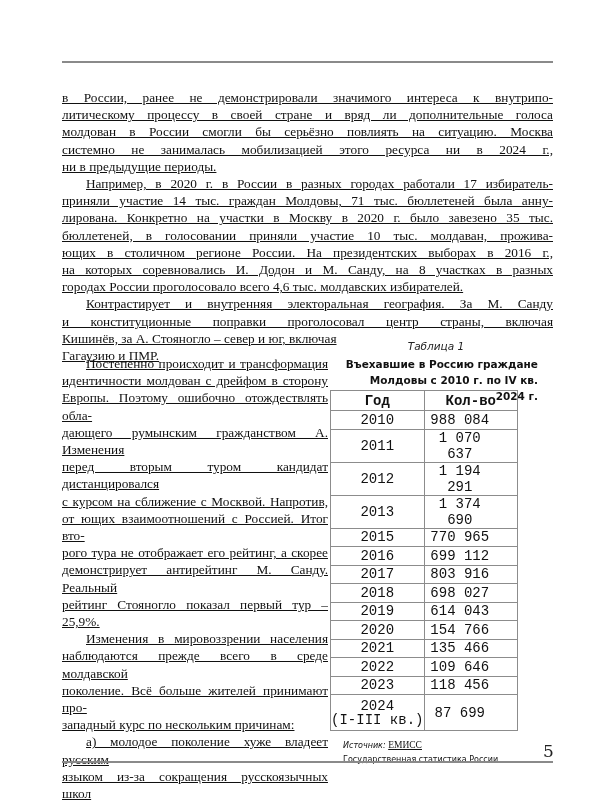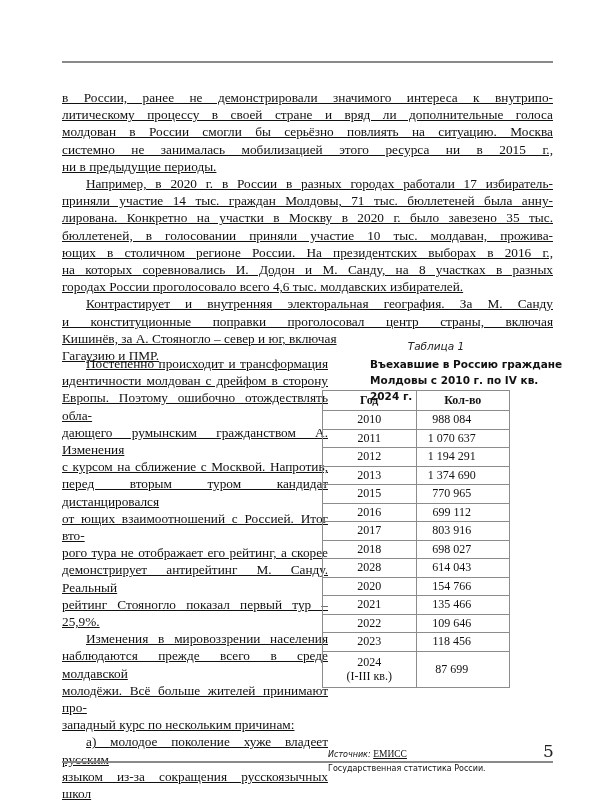--- a/index.html
+++ b/index.html
@@ -7,42 +7,42 @@
   .rule { position: absolute; left: 62px; width: 491px; height: 2px; background: #8a8a8a; }
   .rule.top { top: 61px; }
   .rule.bottom { top: 761px; }
   .text { position: absolute; font-family: "Liberation Serif", "DejaVu Serif", serif; font-size: 13.3px; line-height: 17.2px; text-align: justify; }
   .text p { margin: 0; text-decoration: underline; }
   .text .line { display: block; text-align: justify; text-align-last: justify; }
   .text .line.l { text-align-last: left; }
   .top-block { left: 62px; top: 89px; width: 491px; }
   .left-col { left: 62px; top: 355px; width: 266px; }
   .table-caption { position: absolute; left: 342px; top: 340px; width: 188px; text-align: center; font-family: "DejaVu Sans", "Liberation Sans", sans-serif; font-style: italic; font-size: 10.5px; color: #222; }
-  .table-title { position: absolute; left: 338px; top: 356px; width: 200px; text-align: left; font-family: "DejaVu Sans", "Liberation Sans", sans-serif; font-weight: bold; font-size: 10.5px; line-height: 16px; color: #111; margin-left: 32px; }
-  table.data { position: absolute; left: 322px; top: 390px; width: 188px; border-collapse: collapse; font-family: Liberation Serif, serif; font-size: 12px; color: #111; }
+  .table-title { position: absolute; left: 338px; top: 356px; width: 200px; text-align: right; font-family: "DejaVu Sans", "Liberation Sans", sans-serif; font-weight: bold; font-size: 10.5px; line-height: 16px; color: #111; }
+  table.data { position: absolute; left: 330px; top: 390px; width: 188px; border-collapse: collapse; font-family: Liberation Mono, monospace; font-size: 14px; color: #111; }
   table.data th, table.data td { border: 1px solid #8c8c8c; height: 17.5px; padding: 0; text-align: center; }
   table.data th { font-weight: bold; height: 19px; }
   table.data td.val { text-align: center; padding-right: 22px; }
   table.data tr.tall td { height: 35px; line-height: 14px; }
-  .source { position: absolute; left: 328px; top: 738px; font-family: "DejaVu Sans", "Liberation Sans", sans-serif; font-size: 8px; line-height: 14px; color: #111; margin-top: 9px; }
+  .source { position: absolute; left: 343px; top: 738px; font-family: "DejaVu Sans", "Liberation Sans", sans-serif; font-size: 8px; line-height: 14px; color: #111; }
   .source .lbl { font-style: italic; }
   .source .lnk { text-decoration: underline; font-family: "Liberation Serif", "DejaVu Serif", serif; font-size: 9.5px; }
   .page-num { position: absolute; left: 543px; top: 741px; font-family: "DejaVu Serif", "Liberation Serif", serif; font-size: 17px; color: #222; }
 </style>
 </head>
 <body>
 
 <div class="rule top"></div>
 
 <div class="text top-block" id="top-block">
     <p>
       <span class="line">в России, ранее не демонстрировали значимого интереса к внутрипо-</span>
       <span class="line">литическому процессу в своей стране и вряд ли дополнительные голоса</span>
       <span class="line">молдован в России смогли бы серьёзно повлиять на ситуацию. Москва</span>
-      <span class="line">системно не занималась мобилизацией этого ресурса ни в 2015 г.,</span>
+      <span class="line">системно не занималась мобилизацией этого ресурса ни в 2024 г.,</span>
       <span class="line l">ни в предыдущие периоды.</span>
     </p>
     <p>
       <span class="line" style="text-indent: 24px;">Например, в 2020 г. в России в разных городах работали 17 избиратель-</span>
       <span class="line">приняли участие 14 тыс. граждан Молдовы, 71 тыс. бюллетеней была анну-</span>
       <span class="line">лирована. Конкретно на участки в Москву в 2020 г. было завезено 35 тыс.</span>
       <span class="line">бюллетеней, в голосовании приняли участие 10 тыс. молдаван, прожива-</span>
       <span class="line">ющих в столичном регионе России. На президентских выборах в 2016 г.,</span>
       <span class="line">на которых соревновались И. Додон и М. Санду, на 8 участках в разных</span>
       <span class="line l">городах России проголосовало всего 4,6 тыс. молдавских избирателей.</span>
@@ -54,31 +54,31 @@
       <span class="line l">Гагаузию и ПМР.</span>
     </p>
   </div>
 
 <div class="text left-col" id="left-col">
     <p>
       <span class="line" style="text-indent: 24px;">Постепенно происходит и трансформация</span>
       <span class="line">идентичности молдован с дрейфом в сторону</span>
       <span class="line">Европы. Поэтому ошибочно отождествлять обла-</span>
       <span class="line">дающего румынским гражданством А. Изменения</span>
+      <span class="line">перед вторым туром кандидат дистанцировался</span>
       <span class="line">с курсом на сближение с Москвой. Напротив,</span>
-      <span class="line">перед вторым туром кандидат дистанцировался</span>
       <span class="line">от ющих взаимоотношений с Россией. Итог вто-</span>
       <span class="line">рого тура не отображает его рейтинг, а скорее</span>
       <span class="line">демонстрирует антирейтинг М. Санду. Реальный</span>
       <span class="line l">рейтинг Стояногло показал первый тур – 25,9%.</span>
     </p>
     <p>
       <span class="line" style="text-indent: 24px;">Изменения в мировоззрении населения</span>
       <span class="line">наблюдаются прежде всего в среде молдавской</span>
-      <span class="line">молодёжи. Всё больше жителей принимают про-</span>
+      <span class="line">поколение. Всё больше жителей принимают про-</span>
       <span class="line l">западный курс по нескольким причинам:</span>
     </p>
     <p>
       <span class="line" style="text-indent: 24px;">а) молодое поколение хуже владеет русским</span>
       <span class="line">языком из-за сокращения русскоязычных школ</span>
     </p>
   </div>
 
 <div class="table-caption">Таблица 1</div>
 <div class="table-title">
@@ -120,21 +120,21 @@
       </tr>
       <tr>
         <td>2017</td>
         <td class="val">803 916</td>
       </tr>
       <tr>
         <td>2018</td>
         <td class="val">698 027</td>
       </tr>
       <tr>
-        <td>2028</td>
+        <td>2019</td>
         <td class="val">614 043</td>
       </tr>
       <tr>
         <td>2020</td>
         <td class="val">154 766</td>
       </tr>
       <tr>
         <td>2021</td>
         <td class="val">135 466</td>
       </tr>

